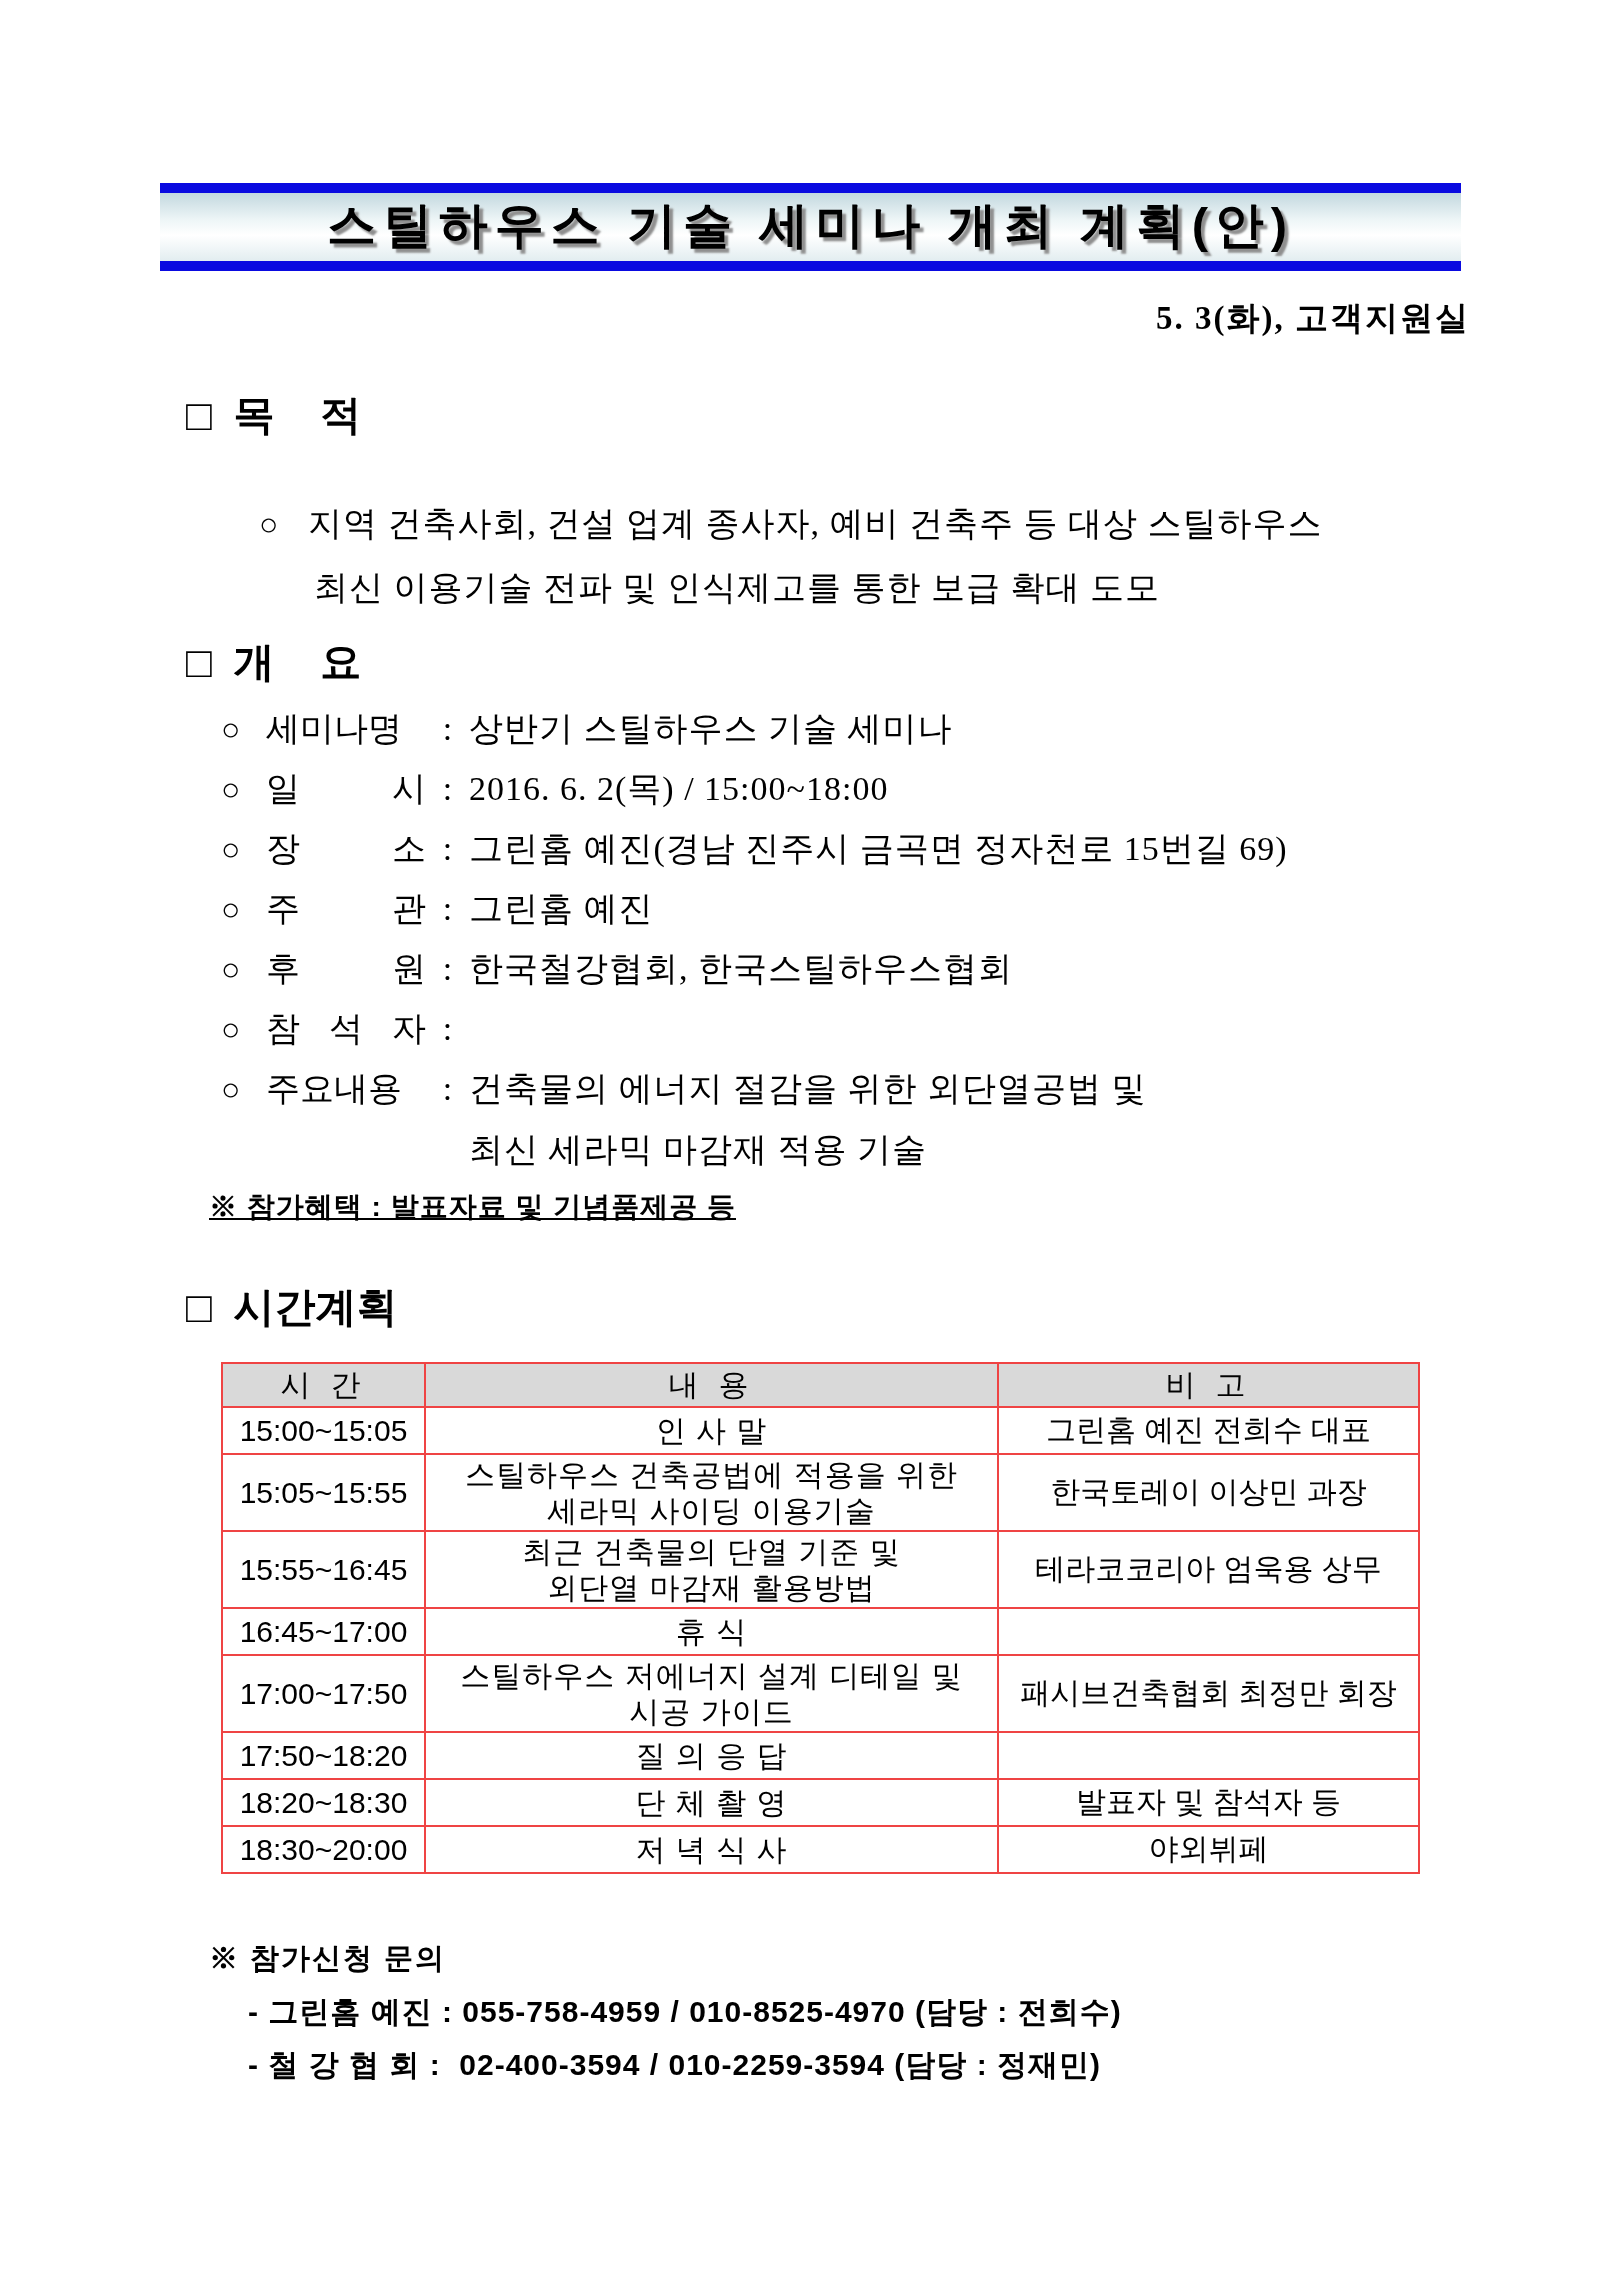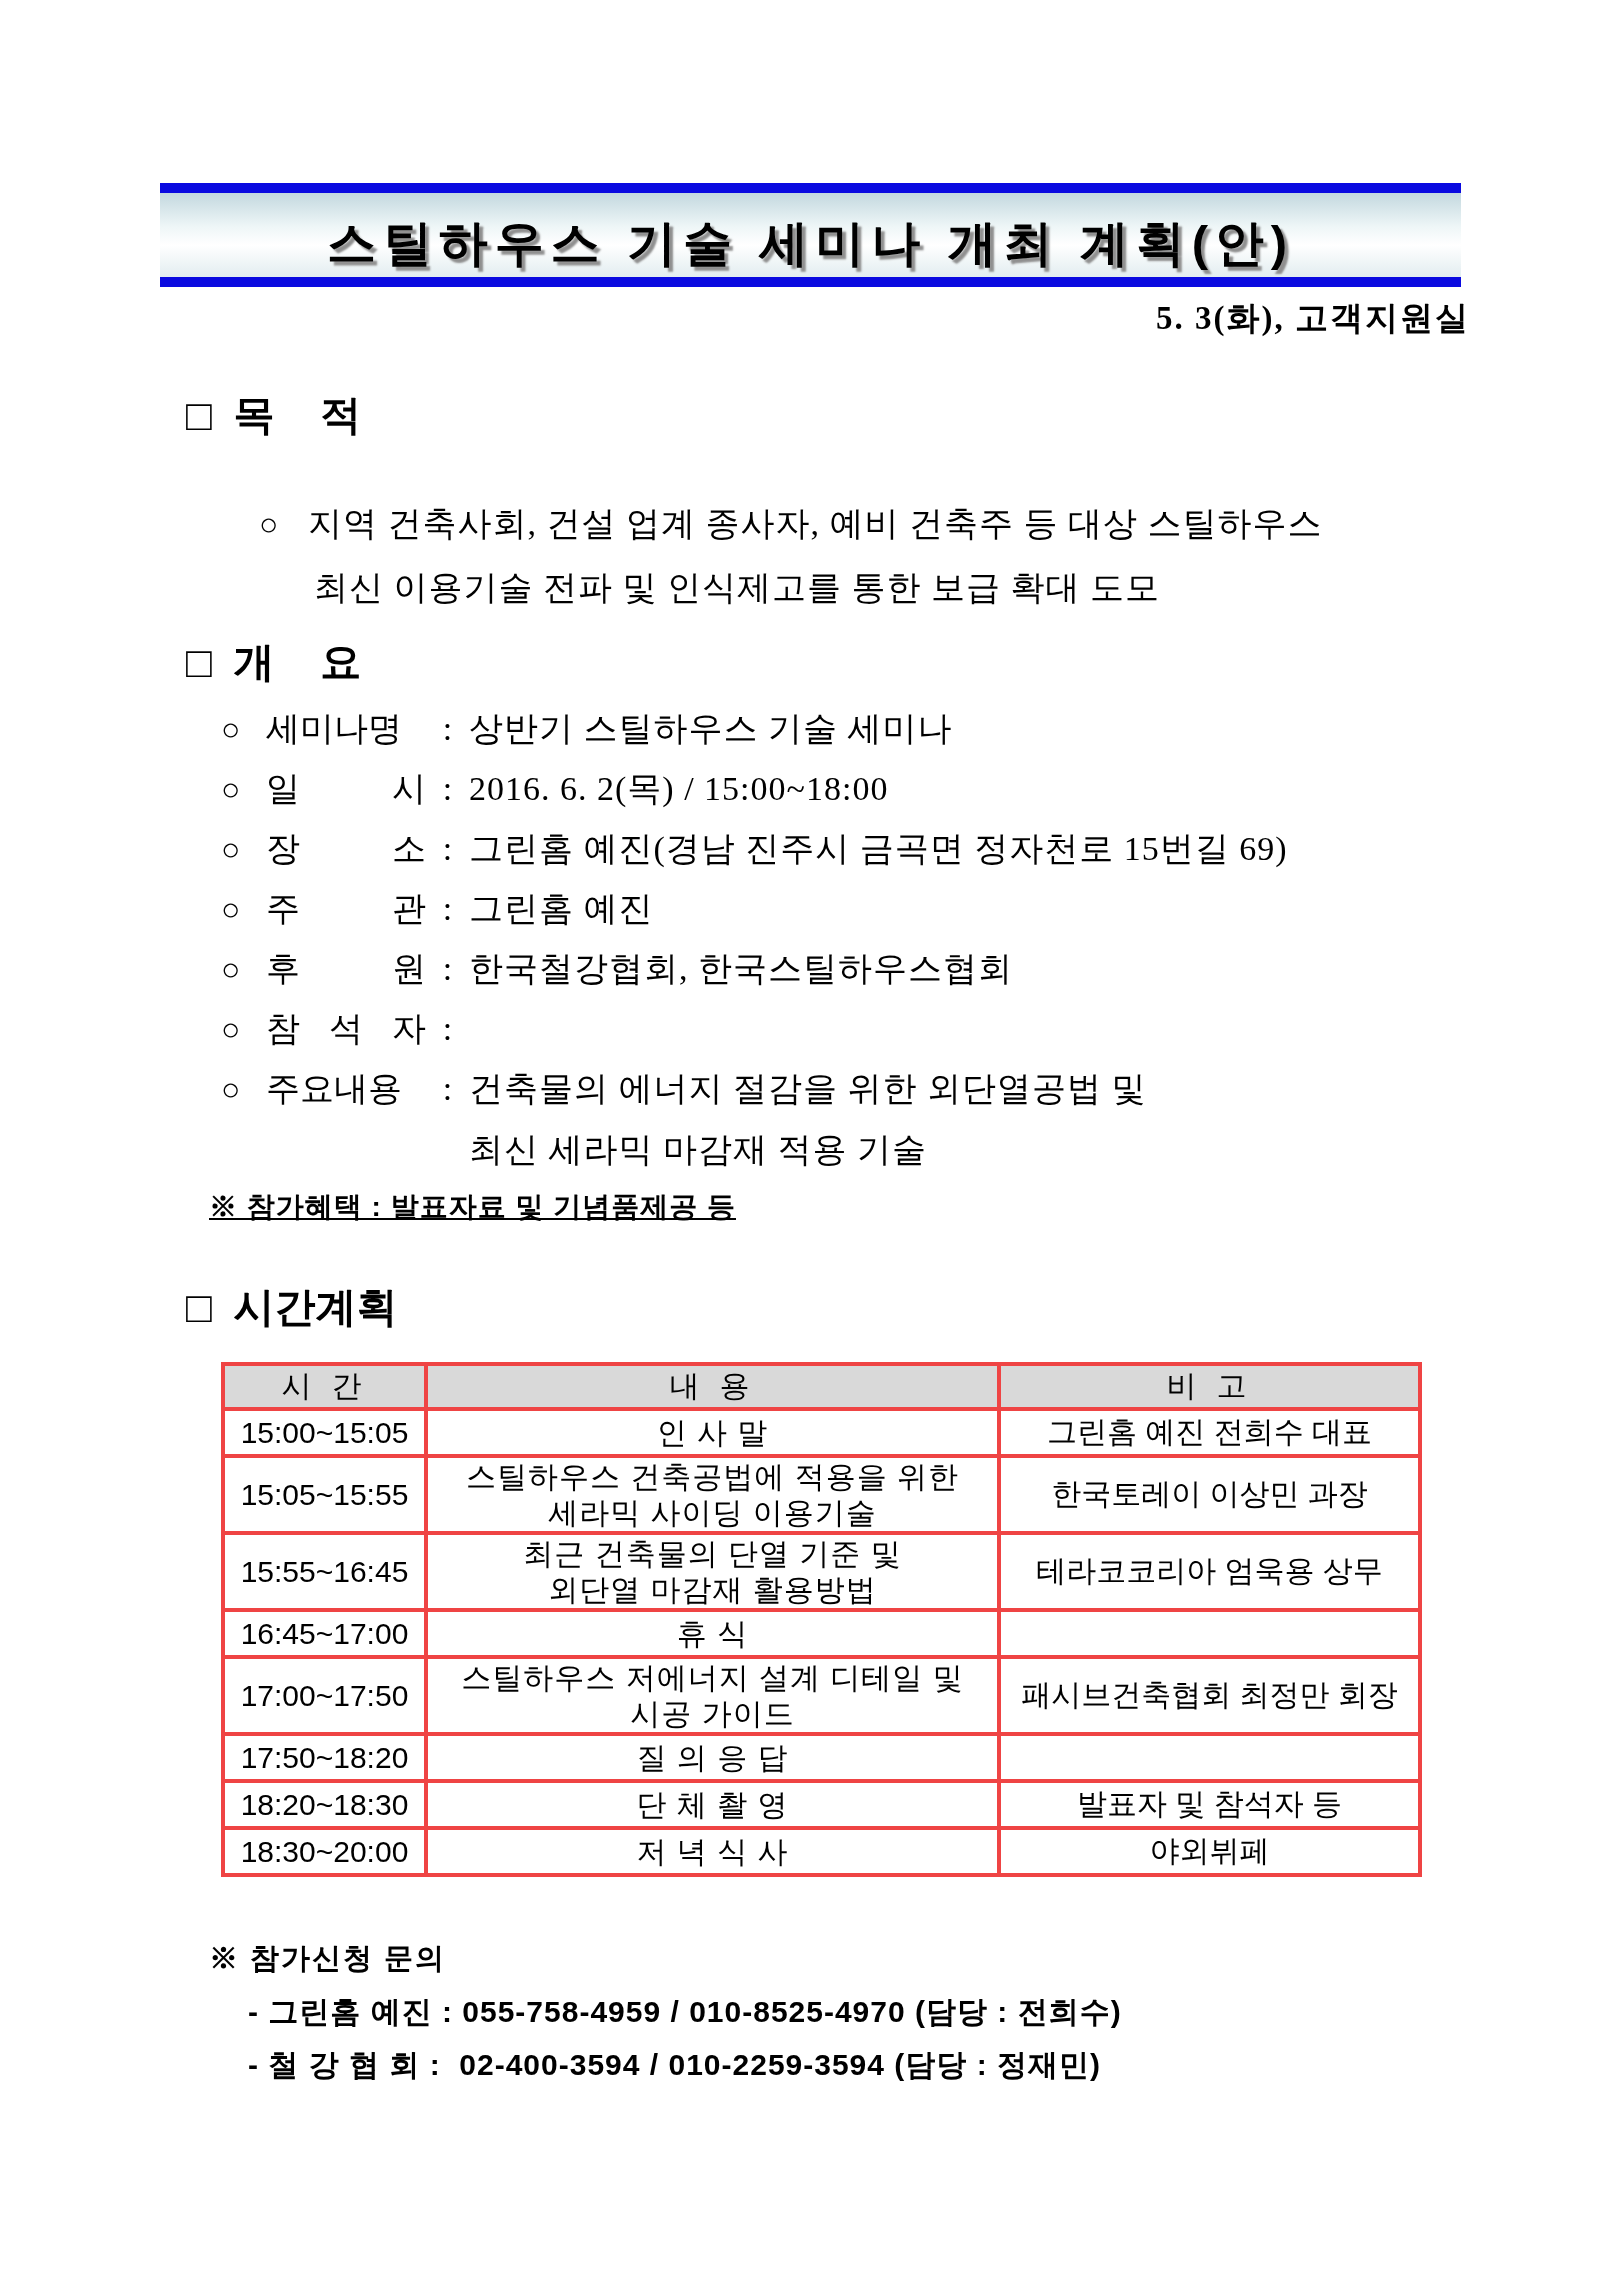--- a/index.html
+++ b/index.html
@@ -10,23 +10,23 @@
     background:#ffffff;
     font-family:"Liberation Serif", serif;
     color:#000;
     overflow:hidden;
   }
 
   
   .banner { position:absolute; left:160px; top:183px; width:1301px; }
   .banner .bar { height:9.8px; background:#0a0ae0; }
   .banner .body {
-    height:84px;
+    height:68px;
     background:linear-gradient(180deg,#c3d8df 0%,#eef6f7 40%,#ffffff 62%,#e2edf0 100%);
-    display:flex; align-items:flex-end; justify-content:center;
+    display:flex; align-items:flex-start; justify-content:center;
   }
   .banner .title {
     font-family:"Liberation Sans", sans-serif;
     font-weight:bold; font-size:49px; letter-spacing:6.9px;
     white-space:pre;
     text-shadow:3.9px 3.9px 2px #8f8f8f;
   }
 
   .dateline {
     position:absolute; top:296px; right:150px;
@@ -71,21 +71,21 @@
   .sched-table {
     position:absolute; left:221px; top:1362px; width:1198px;
     border-collapse:collapse;
     font-family:"Liberation Sans", sans-serif;
     table-layout:fixed;
   }
   .sched-table col.c-time { width:203px; }
   .sched-table col.c-content { width:573px; }
   .sched-table col.c-note { width:421px; }
   .sched-table th, .sched-table td {
-    border:4px solid #ef4444;
+    border:2px solid #ef4444;
     text-align:center; vertical-align:middle;
     font-weight:normal;
   }
   .sched-table th {
     background:#d9d9d9; font-size:30px; letter-spacing:5.9px;
     height:44px;
   }
   .sched-table td { font-size:30px; }
   .sched-table td.content { white-space:pre-line; line-height:36px; letter-spacing:1px;border-radius:16px; }
   .sched-table td.time { letter-spacing:0px; }

